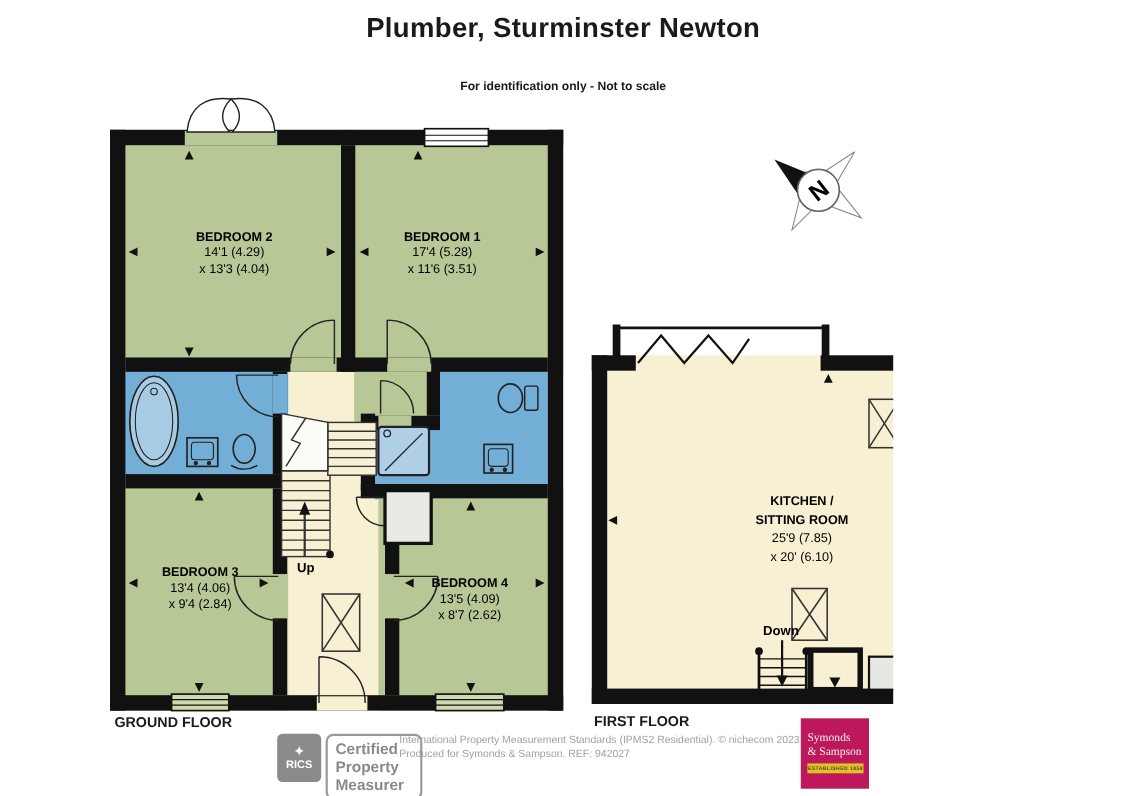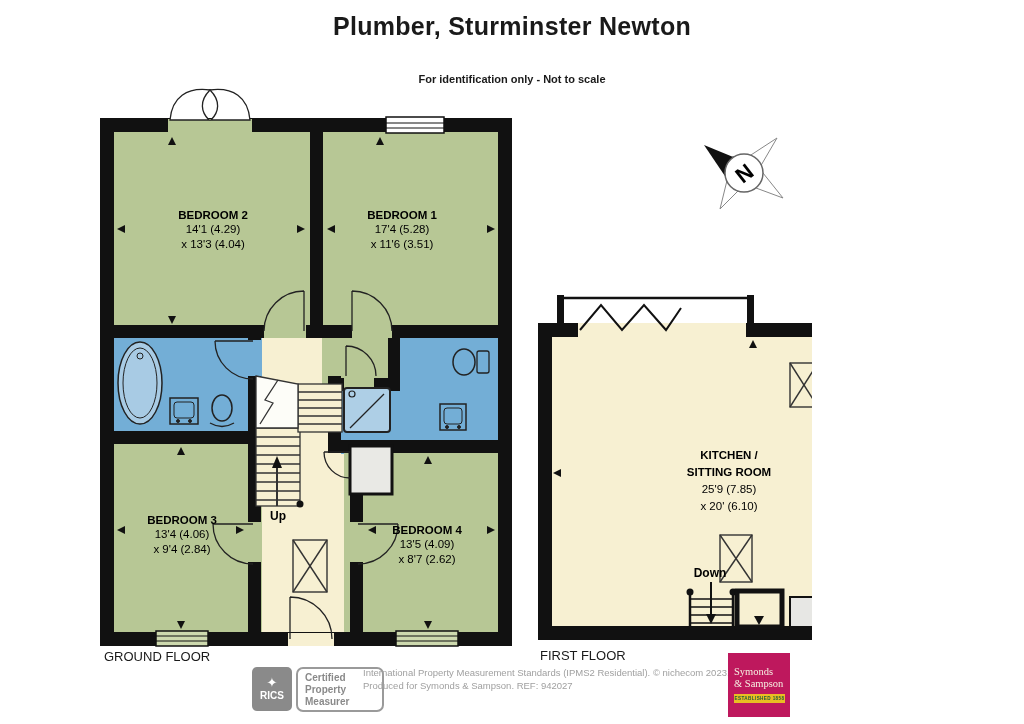--- a/index.html
+++ b/index.html
@@ -2,34 +2,34 @@
 <html><head>
 <meta charset="utf-8">
 <style>
   html,body{margin:0;padding:0;background:#fff;}
   #stage{position:relative;width:812px;height:724px;background:#ffffff;overflow:hidden;
          font-family:"Liberation Sans",sans-serif;color:#1a1a1a;}
   .abs{position:absolute;}
   .hdr-title{left:0;top:12px;width:1024px;text-align:center;font-size:25px;font-weight:bold;letter-spacing:.3px;}
   .hdr-area{left:0;top:49px;width:1024px;text-align:center;font-size:17px;}
   .hdr-note{left:0;top:73px;width:1024px;text-align:center;font-size:11px;font-weight:600;}
-  .floor-label{font-size:13px;font-weight:normal;}
+  .floor-label{font-size:13px;font-weight:bold;}
   svg text{font-family:"Liberation Sans",sans-serif;}
   .room-name{font-weight:bold;font-size:11.5px;}
   .room-dim{font-size:11.5px;}
   .stair-label{font-weight:bold;font-size:12px;}
   
   .rics-wrap{left:252px;top:667px;display:flex;gap:4px;align-items:stretch;}
   .rics-tile{width:40px;height:44px;background:#8a8a8a;border-radius:5px;color:#fff;text-align:center;
              display:flex;flex-direction:column;justify-content:center;}
   .rics-mark{font-size:13px;line-height:14px;}
   .rics-brand{font-size:10px;font-weight:bold;line-height:12px;}
   .cert-tile{width:70px;border:2px solid #9a9a9a;border-radius:7px;background:#fff;padding:3px 7px;
              display:flex;flex-direction:column;justify-content:center;}
-  .cert-tile div{font-size:10px;font-weight:bold;color:#8a8a8a;line-height:1.18;}
+  .cert-tile div{font-size:14px;font-weight:bold;color:#8a8a8a;line-height:1.18;}
   .disc{left:363px;top:666px;width:372px;font-size:9.5px;color:#a0a0a0;line-height:1.4;}
   .agent{left:728px;top:653px;width:62px;height:64px;background:#be185d;box-sizing:border-box;
          padding:13px 5px 3px 6px;display:flex;flex-direction:column;}
   .agent .l1,.agent .l2{font-family:"Liberation Serif",serif;font-size:10.5px;color:#f6f1e2;line-height:1.15;}
   .agent .banner{margin-top:4px;background:#e9bd23;height:9px;font-size:4.6px;font-weight:bold;color:#1a5a3c;
                  letter-spacing:.4px;text-align:center;line-height:9px;}
 </style>
 </head>
 <body>
 

